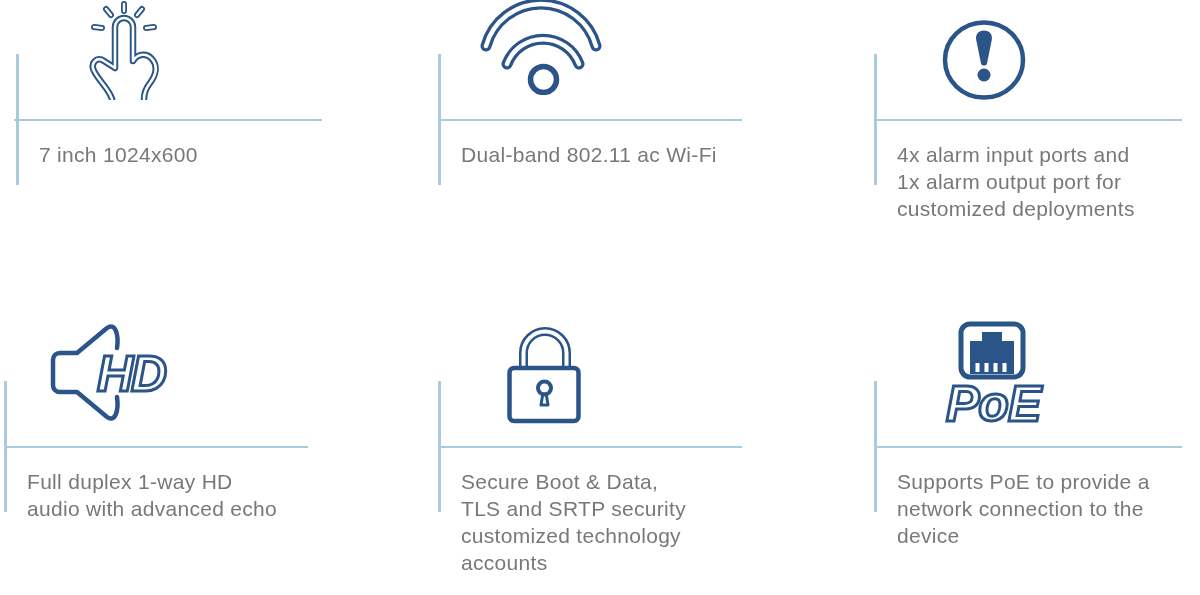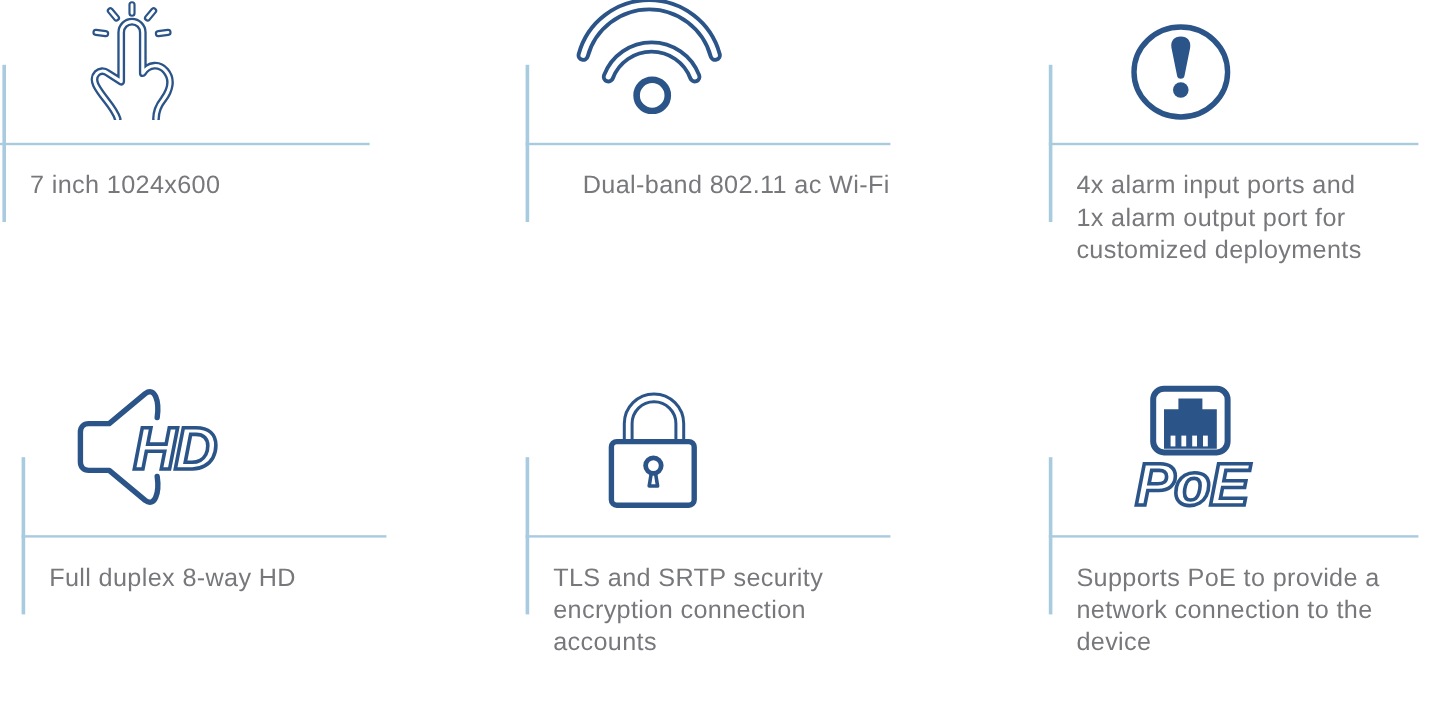--- a/index.html
+++ b/index.html
@@ -6,22 +6,22 @@
     --navy:#2b5488;
     --line:#a9cbdf;
     --text:#77787b;
   }
   html,body{margin:0;padding:0;background:#fff;}
   .canvas{
     position:relative;width:1200px;height:595px;background:#ffffff;overflow:hidden;
     font-family:"Liberation Sans",sans-serif;
   }
   .feature{position:absolute;width:335px;height:268px;}
-  .b1{left:2px;top:0;}   .b2{left:438px;top:0;text-align:center;}   .b3{left:874px;top:0;}
-  .b4{left:18px;top:327px;} .b5{left:438px;top:327px;} .b6{left:874px;top:327px;}
+  .b1{left:16px;top:0;}   .b2{left:438px;top:0;}   .b3{left:874px;top:0;}
+  .b4{left:4px;top:327px;} .b5{left:438px;top:327px;} .b6{left:874px;top:327px;}
 
   .vline{position:absolute;left:0;top:54px;width:3px;height:131px;background:var(--line);}
   .hline{position:absolute;left:0;top:119px;height:2px;width:304px;background:var(--line);}
   .b1 .hline{left:-2px;width:308px;}
   .b3 .hline,.b6 .hline{width:308px;}
 
   .icon{position:absolute;}
   .icon-touch{left:70px;top:0;}
   .icon-wifi{left:40px;top:0;}
   .icon-alarm{left:68px;top:20px;}
@@ -103,39 +103,41 @@
   <section class="feature b4">
     <span class="vline"></span>
     <span class="hline"></span>
     <div class="icon icon-speaker">
       <svg width="135" height="104" viewBox="0 0 135 104">
         <path class="ln" stroke-width="4.5" d="M70 30 C72 16 68 4 60 10 L30 35 L13 35 C8.5 35 6 38 6 42 L6 67 C6 71 8.5 74 13 74 L30 74 L60 99 C68 105 72 93 70 79"></path>
         <text class="outline-text" x="50" y="73" font-size="50" letter-spacing="-2" stroke-width="3">HD</text>
       </svg>
     </div>
     <div class="desc">
-        <div class="t-line">Full duplex 8-way HD</div>
+        <div class="t-line">Full duplex 1-way HD</div>
+        <div class="t-line">audio with advanced echo</div>
       </div>
   </section>
 
   <section class="feature b5">
     <span class="vline"></span>
     <span class="hline"></span>
     <div class="icon icon-lock">
       <svg width="76" height="100" viewBox="0 0 76 100">
         <path class="tube-a" stroke-width="9" d="M17.5 46 V29 A21.5 21.5 0 0 1 60.5 29 V46"></path>
         <path class="tube-b" stroke-width="4" d="M17.5 46 V29 A21.5 21.5 0 0 1 60.5 29 V46"></path>
         <rect x="3.5" y="44" width="69" height="53" rx="4.5" fill="#ffffff" stroke="var(--navy)" stroke-width="4.5"></rect>
         <circle cx="38.5" cy="64" r="6.5" fill="none" stroke="var(--navy)" stroke-width="4"></circle>
         <path class="ln" stroke-width="3" d="M35 81 L36.8 70 L40.2 70 L42 81 Z"></path>
       </svg>
     </div>
     <div class="desc">
+        <div class="t-line">Secure Boot &amp; Data,</div>
         <div class="t-line">TLS and SRTP security</div>
-        <div class="t-line">encryption connection</div>
+        <div class="t-line">customized technology</div>
         <div class="t-line">accounts</div>
       </div>
   </section>
 
   <section class="feature b6">
     <span class="vline"></span>
     <span class="hline"></span>
     <div class="icon icon-poe">
       <svg width="135" height="115" viewBox="0 0 135 115">
         <rect x="17" y="6" width="62" height="53" rx="9" fill="none" stroke="var(--navy)" stroke-width="5"></rect>

